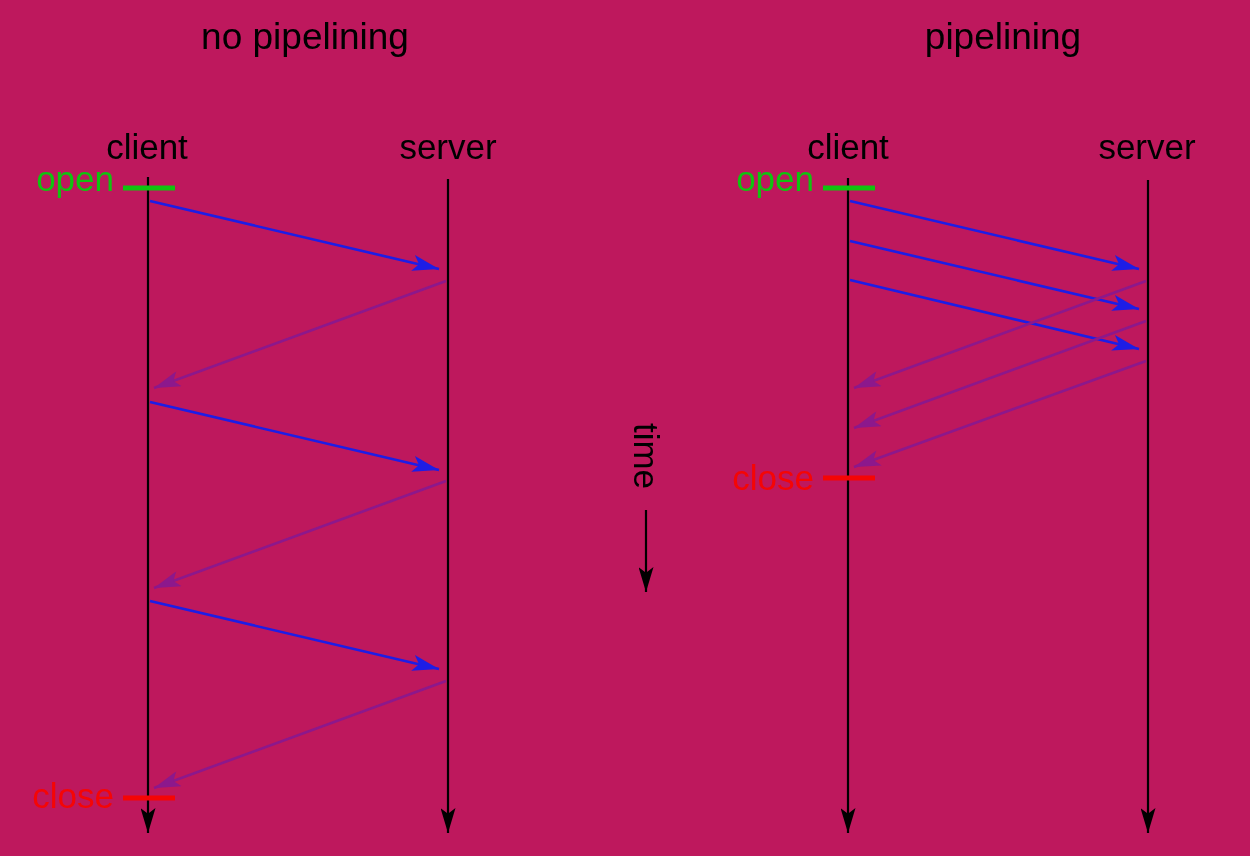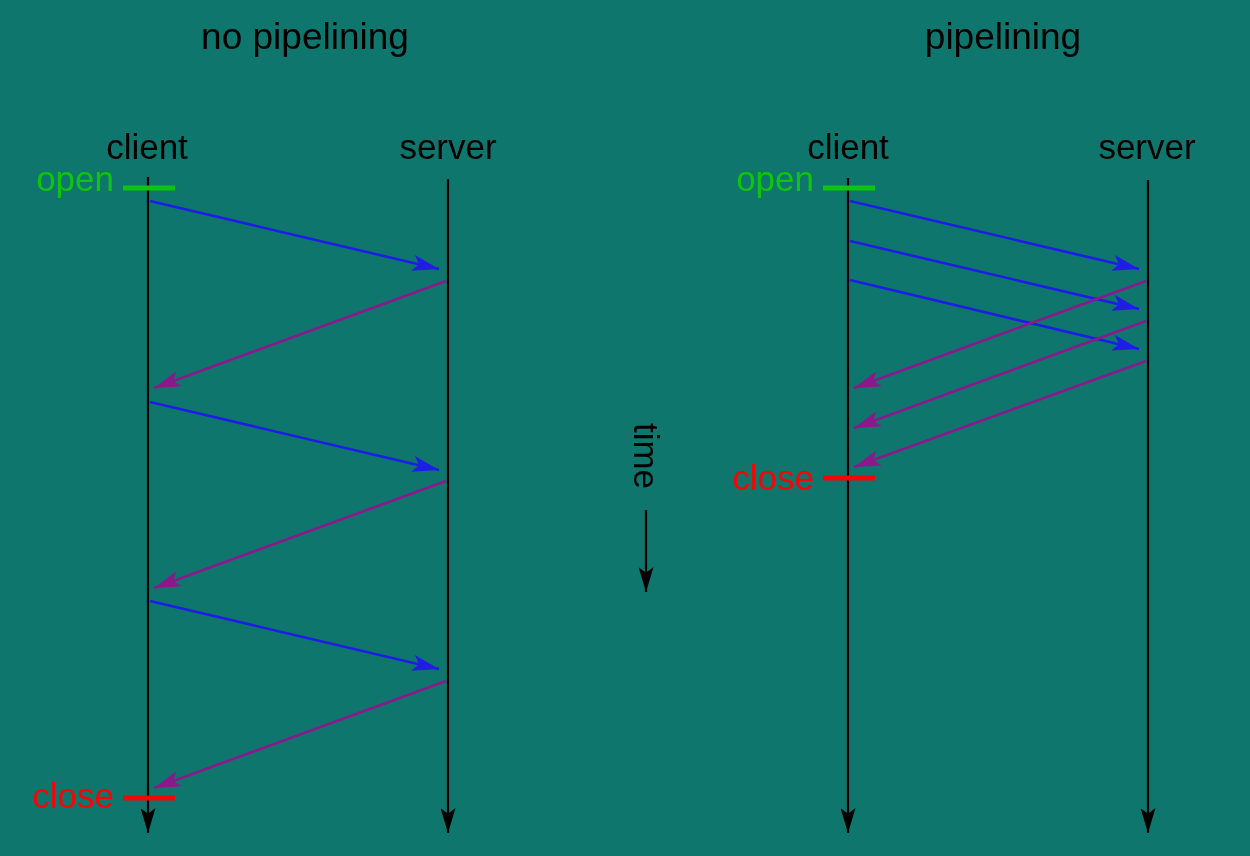--- a/index.html
+++ b/index.html
@@ -4,21 +4,21 @@
 <style>
   html, body {
     margin: 0;
     padding: 0;
     background: #ffffff;
   }
   .canvas {
     position: relative;
     width: 1250px;
     height: 856px;
-    background: #0f766e;
+    background: #be185d;
     font-family: "Liberation Sans", "DejaVu Sans", sans-serif;
     overflow: hidden;
   }
   svg {
     display: block;
   }
   svg text {
     font-family: "Liberation Sans", "DejaVu Sans", sans-serif;
   }
   .title-text  { font-size: 37px; }

